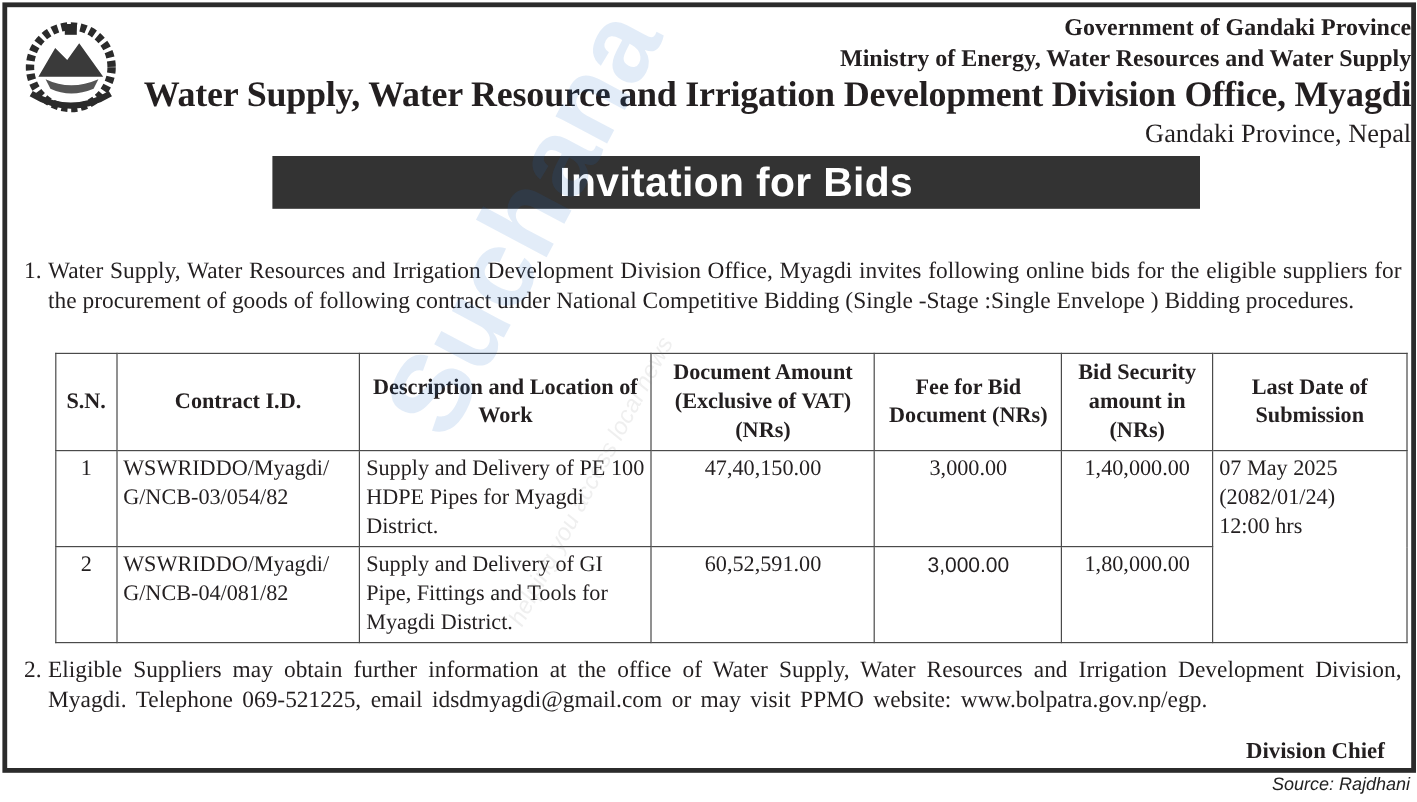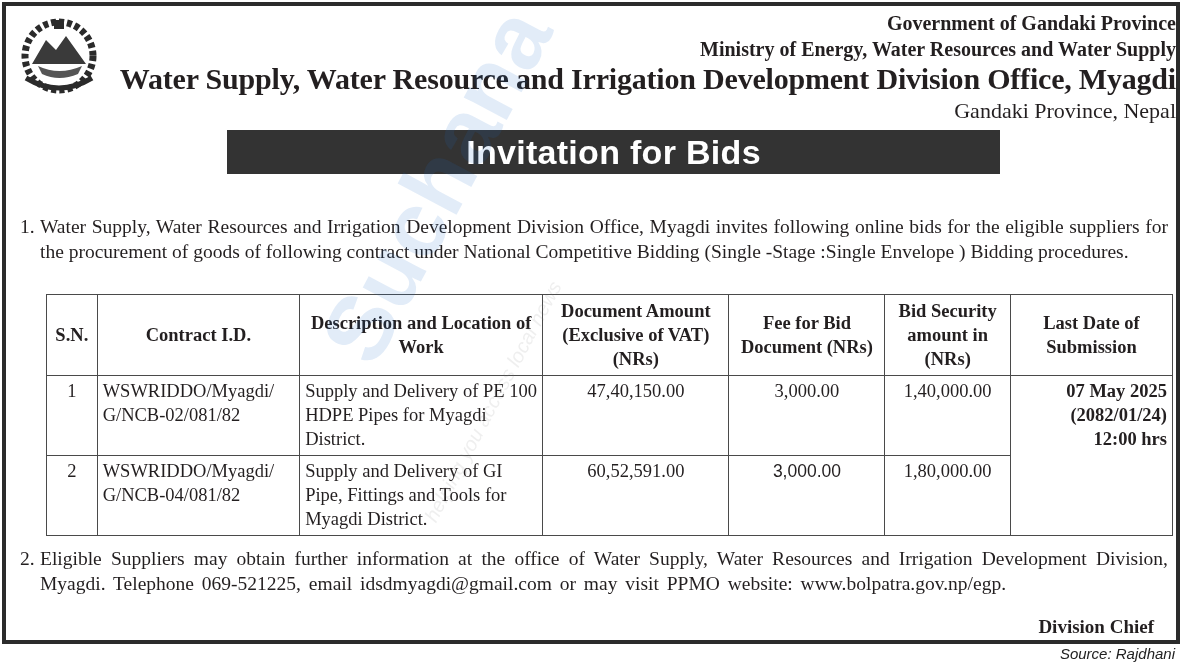--- a/index.html
+++ b/index.html
@@ -34,21 +34,21 @@
       position: absolute; left: 40px; top: 288px; width: 1127px; border-collapse: collapse;
       font-size: 18.5px; line-height: 24px;
     }
     table.bids th, table.bids td { border: 1.6px solid #4a4a4a; vertical-align: top; }
     table.bids th {
       font-weight: bold; text-align: center; vertical-align: middle; height: 80px; font-size: 18.5px; line-height: 24px;
       padding: 0 2px;
     }
     table.bids td { padding: 3px 5px 2px 5px; }
     td.c { text-align: center; }
-    td.mid { vertical-align: middle; text-align: right; font-weight: bold; }
+    td.mid { vertical-align: middle; text-align: left; }
     td.sans { font-family: "Liberation Sans", "DejaVu Sans", sans-serif; font-size: 17.5px; }
     .sig { position: absolute; right: 22px; top: 610px; font-weight: bold; font-size: 19px; }
     .source {
       position: absolute; right: 6px; top: 645px; font-family: "Liberation Sans", "DejaVu Sans", sans-serif;
       font-style: italic; font-size: 15px; color: #222;
     }
     .wm-text {
       position: absolute; left: 300px; top: 330px; transform: rotate(-62deg); transform-origin: left top;
       font-family: "Liberation Sans", "DejaVu Sans", sans-serif; font-weight: bold; font-size: 92px;
       color: rgba(30, 110, 200, 0.13); white-space: nowrap; pointer-events: none;
@@ -104,21 +104,21 @@
         <th>Description and Location of Work</th>
         <th>Document Amount (Exclusive of VAT) (NRs)</th>
         <th>Fee for Bid Document (NRs)</th>
         <th>Bid Security amount in (NRs)</th>
         <th>Last Date of Submission</th>
       </tr>
     </thead>
     <tbody>
       <tr style="height:80px">
         <td class="c">1</td>
-        <td>WSWRIDDO/Myagdi/ G/NCB-02/081/82</td>
+        <td>WSWRIDDO/Myagdi/ G/NCB-03/054/82</td>
         <td>Supply and Delivery of PE 100 HDPE Pipes for Myagdi District.</td>
         <td class="c">47,40,150.00</td>
         <td class="c">3,000.00</td>
         <td class="c">1,40,000.00</td>
         <td class="mid" rowspan="2">
           <div>07 May 2025</div>
           <div>(2082/01/24)</div>
           <div>12:00 hrs</div>
         </td>
       </tr>

